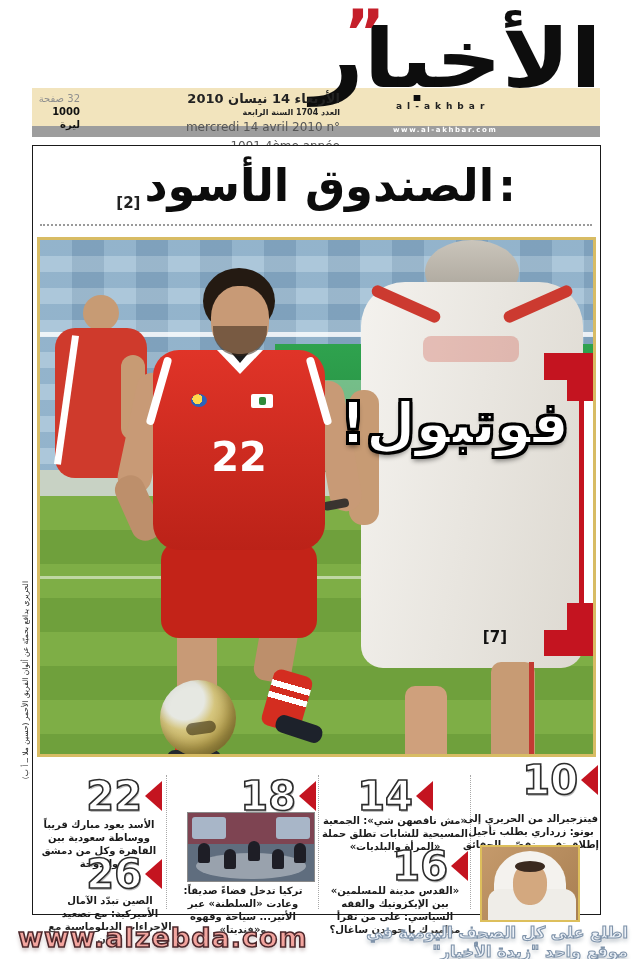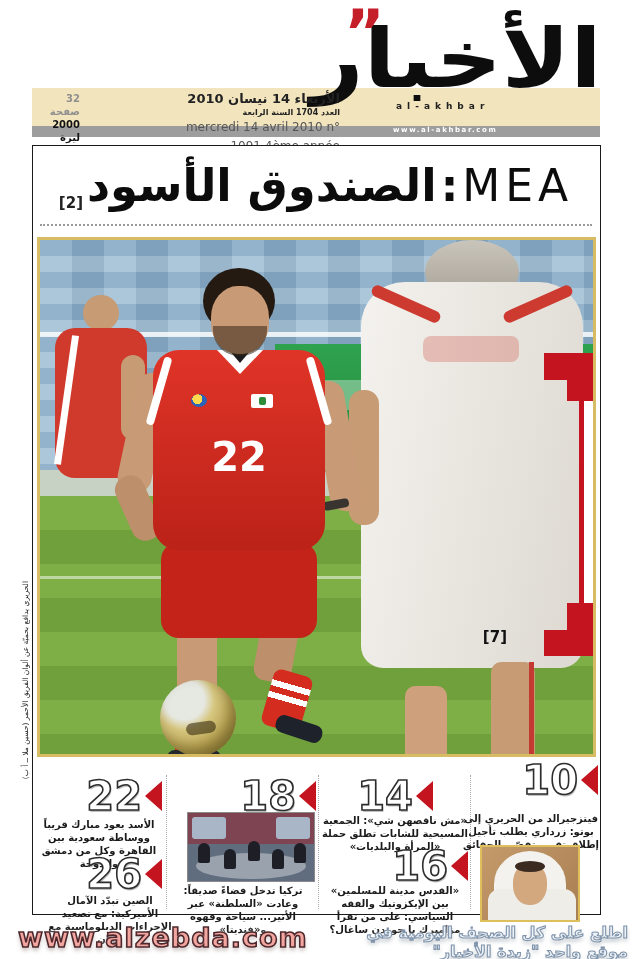--- a/index.html
+++ b/index.html
@@ -13,21 +13,21 @@
   .site-label{left:393px;top:126px;font-size:7px;font-weight:bold;color:#fff;letter-spacing:1.6px;}
   .logo-ar{right:30px;top:12px;font-size:82px;line-height:1.15;font-weight:bold;color:#0d0d0d;
            transform:scaleX(1.12);transform-origin:100% 0;direction:rtl;}
   .logo-quotes{left:344px;top:2px;font-size:62px;font-weight:bold;color:#c51f2a;line-height:1;}
   .logo-latin{left:396px;top:101px;font-size:9px;font-weight:bold;color:#222;letter-spacing:5px;}
   .date-block{left:178px;top:91px;width:162px;text-align:right;direction:rtl;color:#222;}
   .date-ar{font-size:13px;font-weight:bold;line-height:1.2;}
   .issue-ar{font-size:8px;font-weight:bold;line-height:1.4;}
   .date-fr{font-size:12px;color:#555;direction:ltr;text-align:right;line-height:1.6;}
   .pages-price{left:34px;top:92px;width:46px;text-align:right;direction:rtl;}
-  .pages-label{font-size:10px;font-weight:bold;color:#8f8f8f;line-height:1.3;}
+  .pages-label{font-size:10px;font-weight:normal;color:#8f8f8f;line-height:1.3;}
   .price-label{font-size:10px;font-weight:bold;color:#111;line-height:1.3;}
 
   
   .frame{left:32px;top:145px;width:567px;height:768px;border:1px solid #1a1a1a;background:#fff;}
 
   .headline{left:40px;top:150px;width:552px;height:70px;display:flex;direction:rtl;
             justify-content:center;align-items:center;gap:4px;}
   .hl-latin{font-size:44px;font-weight:500;color:#0c0c0c;letter-spacing:5px;direction:ltr;}
   .hl-colon{font-size:44px;font-weight:bold;color:#0c0c0c;}
   .hl-ar{font-size:45px;font-weight:bold;color:#0c0c0c;letter-spacing:-1px;}
@@ -165,27 +165,26 @@
 <div class="abs logo-ar">الأخبار</div>
 <div class="abs logo-quotes">”</div>
 <div class="abs logo-latin">al-akhbar</div>
 <div class="abs date-block">
   <div class="date-ar">الأربعاء 14 نيسان 2010</div>
   <div class="issue-ar">العدد 1704 السنة الرابعة</div>
   <div class="date-fr">mercredi 14 avril 2010 n° 1091 4ème année</div>
 </div>
 <div class="abs pages-price">
   <div class="pages-label">32 صفحة</div>
-  <div class="price-label">2000 ليرة</div>
+  <div class="price-label">1000 ليرة</div>
 </div>
 
 <div class="abs frame"></div>
 
 <div class="abs headline">
-  <span class="hl-latin">MEA</span>
   <span class="hl-colon">:</span>
   <span class="hl-ar">الصندوق الأسود</span>
   <span class="hl-ref">[2]</span>
 </div>
 <div class="abs hl-dots"></div>
 
 <div class="abs photo">
   <div class="abs stands"></div>
   <div class="abs stands-cols"></div>
   <div class="abs railing"></div>
@@ -244,20 +243,21 @@
   <div class="abs ball-mark"></div>
 
   <div class="abs wstrip"></div>
   <div class="abs rb rb-top"></div>
   <div class="abs rb rb-topstub"></div>
   <div class="abs rb rb-line"></div>
   <div class="abs rb rb-botstub"></div>
   <div class="abs rb rb-bot"></div>
 
   <div class="abs overlay">
+    <span class="ov-line">فوتبول!</span>
   </div>
   <div class="abs ov-ref">[7]</div>
 </div>
 
 <div class="abs credit">الحريري يدافع بحميّة عن ألوان الفريق الأحمر (حسين ملا ــ أ ب)</div>
 
 <div class="abs sep" style="left:166px;"></div>
 <div class="abs sep" style="left:318px;"></div>
 <div class="abs sep" style="left:470px;"></div>
 

